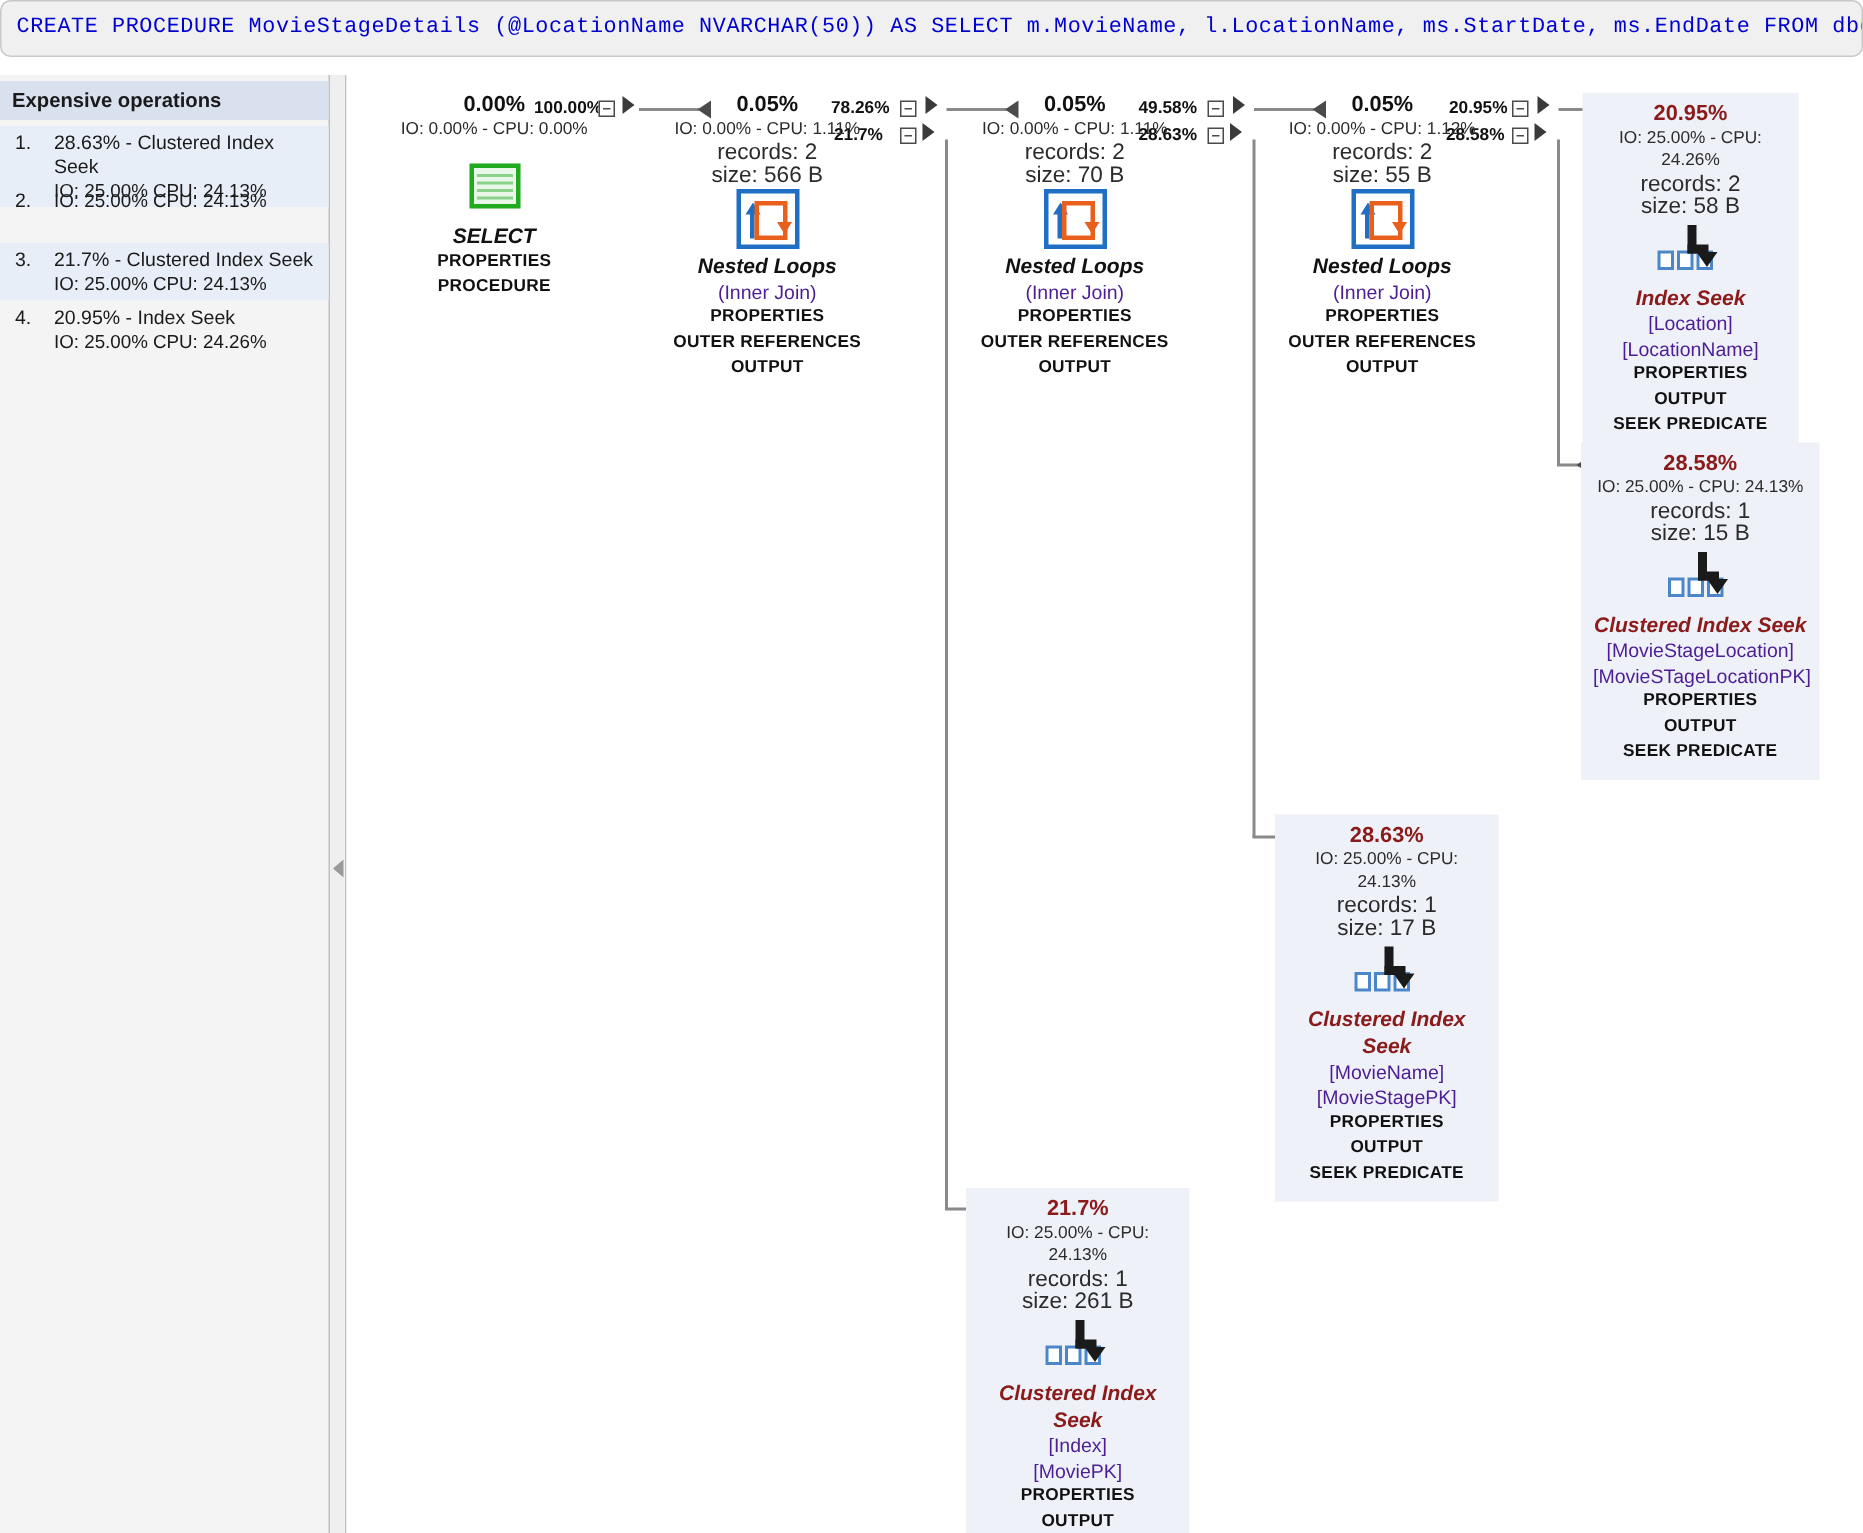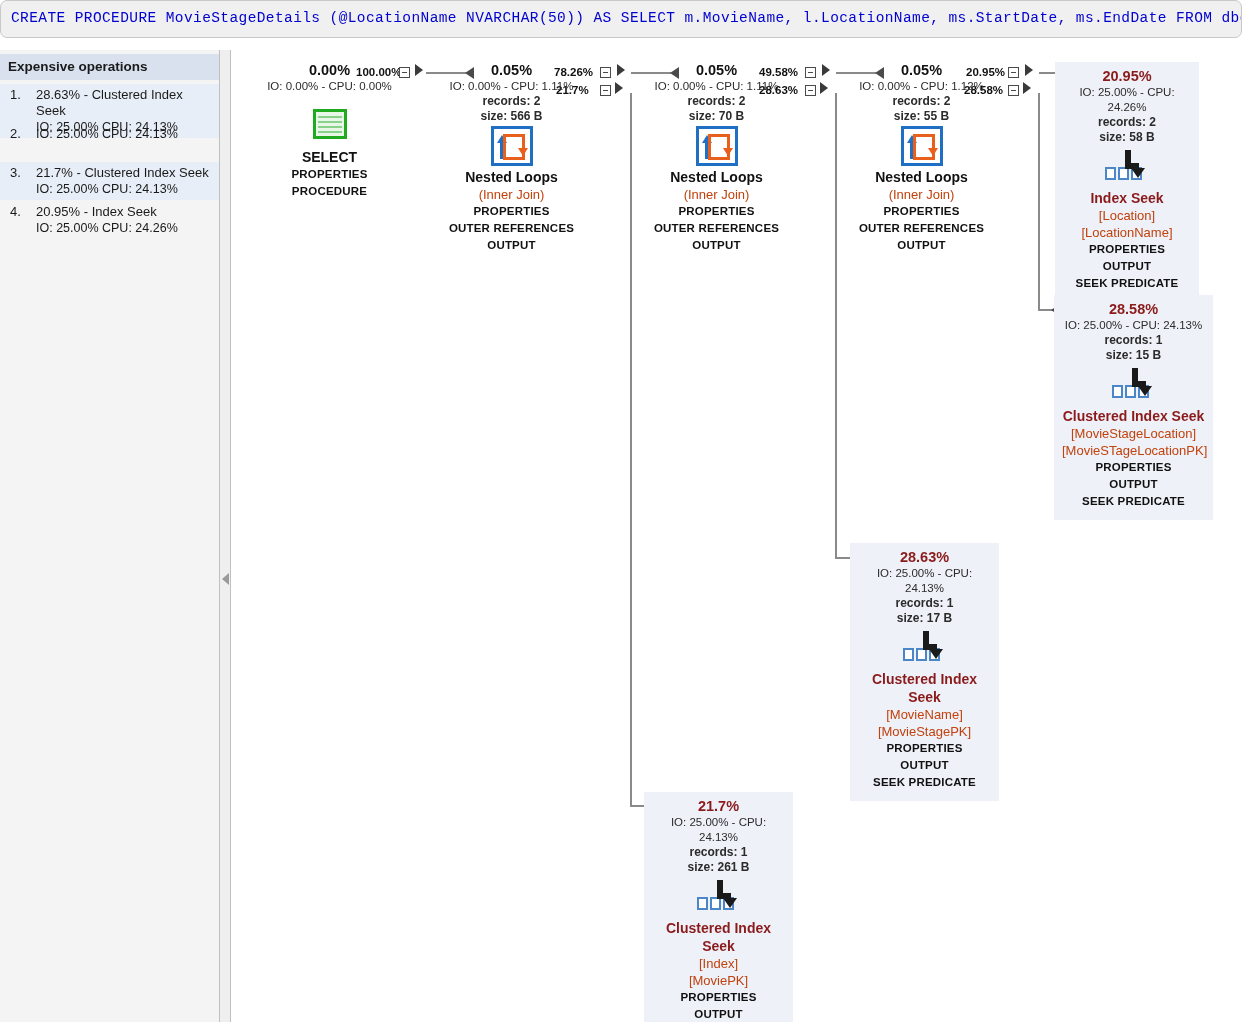--- a/index.html
+++ b/index.html
@@ -132,35 +132,35 @@
     color: #111111;
     line-height: 17px;
   }
   .pct.red { color: #8b1a1a; }
   .iocpu {
     font-size: 11.5px;
     color: #2b2b2b;
     line-height: 15px;
   }
   .recs {
-    font-size: 12px;
+    font-size: 15px;
     color: #2b2b2b;
     line-height: 15px;
-    font-weight: bold;
   }
   .node-title {
     font-size: 14px;
     font-weight: bold;
     color: #111111;
     line-height: 18px;
+    font-style: italic;
   }
   .node-title.red { color: #8b1a1a; }
   .node-sub {
     font-size: 13px;
-    color: #c2410c;
+    color: #4c1d95;
     line-height: 17px;
   }
   .node-link {
     font-size: 11.5px;
     font-weight: bold;
     color: #111111;
     line-height: 17px;
     letter-spacing: 0.2px;
   }
 

